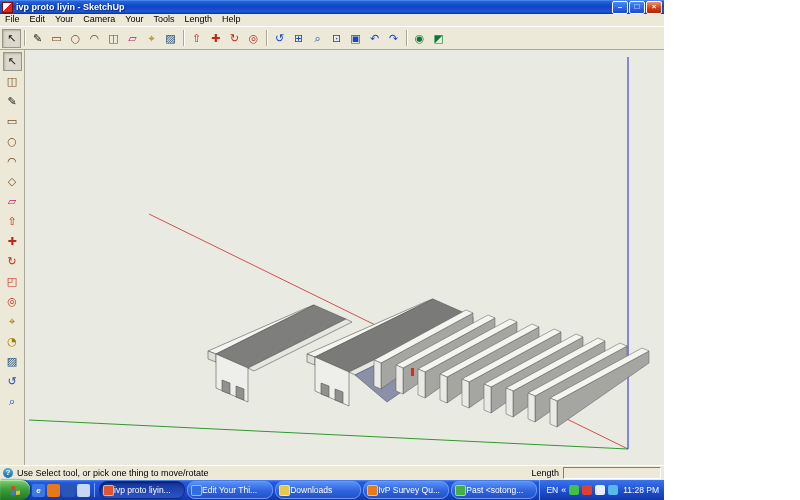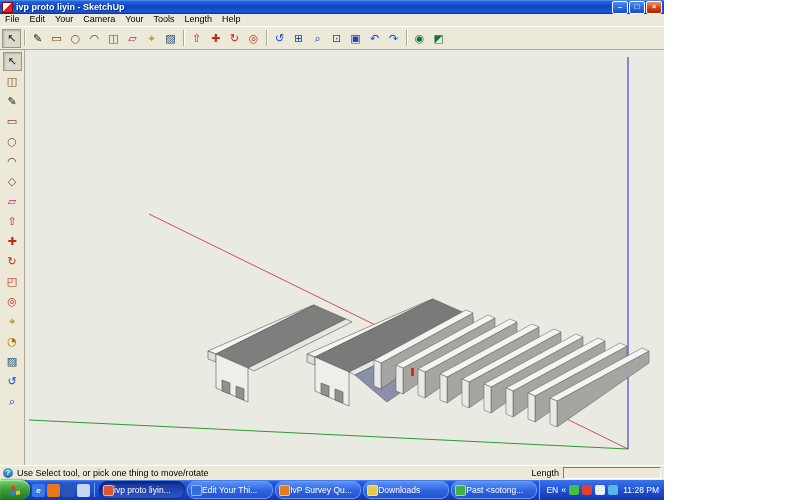--- a/index.html
+++ b/index.html
@@ -243,26 +243,26 @@
 
     <div class="task active">
       <span class="task-ico" style="background: rgb(224, 85, 43);"></span>
       <span class="task-label">ivp proto liyin...</span>
     </div>
     <div class="task">
       <span class="task-ico" style="background: rgb(47, 111, 224);"></span>
       <span class="task-label">Edit Your Thi...</span>
     </div>
     <div class="task">
+      <span class="task-ico" style="background: rgb(232, 200, 74);"></span>
+      <span class="task-label">Downloads</span>
+    </div>
+    <div class="task">
       <span class="task-ico" style="background: rgb(232, 122, 30);"></span>
       <span class="task-label">IvP Survey Qu...</span>
-    </div>
-    <div class="task">
-      <span class="task-ico" style="background: rgb(232, 200, 74);"></span>
-      <span class="task-label">Downloads</span>
     </div>
     <div class="task">
       <span class="task-ico" style="background: rgb(68, 176, 68);"></span>
       <span class="task-label">Past &lt;sotong...</span>
     </div>
 
     <div class="tray">
       <span>EN</span>
       <span class="chev">«</span>
       <span class="tray-ico" style="background: rgb(68, 192, 68);"></span>

